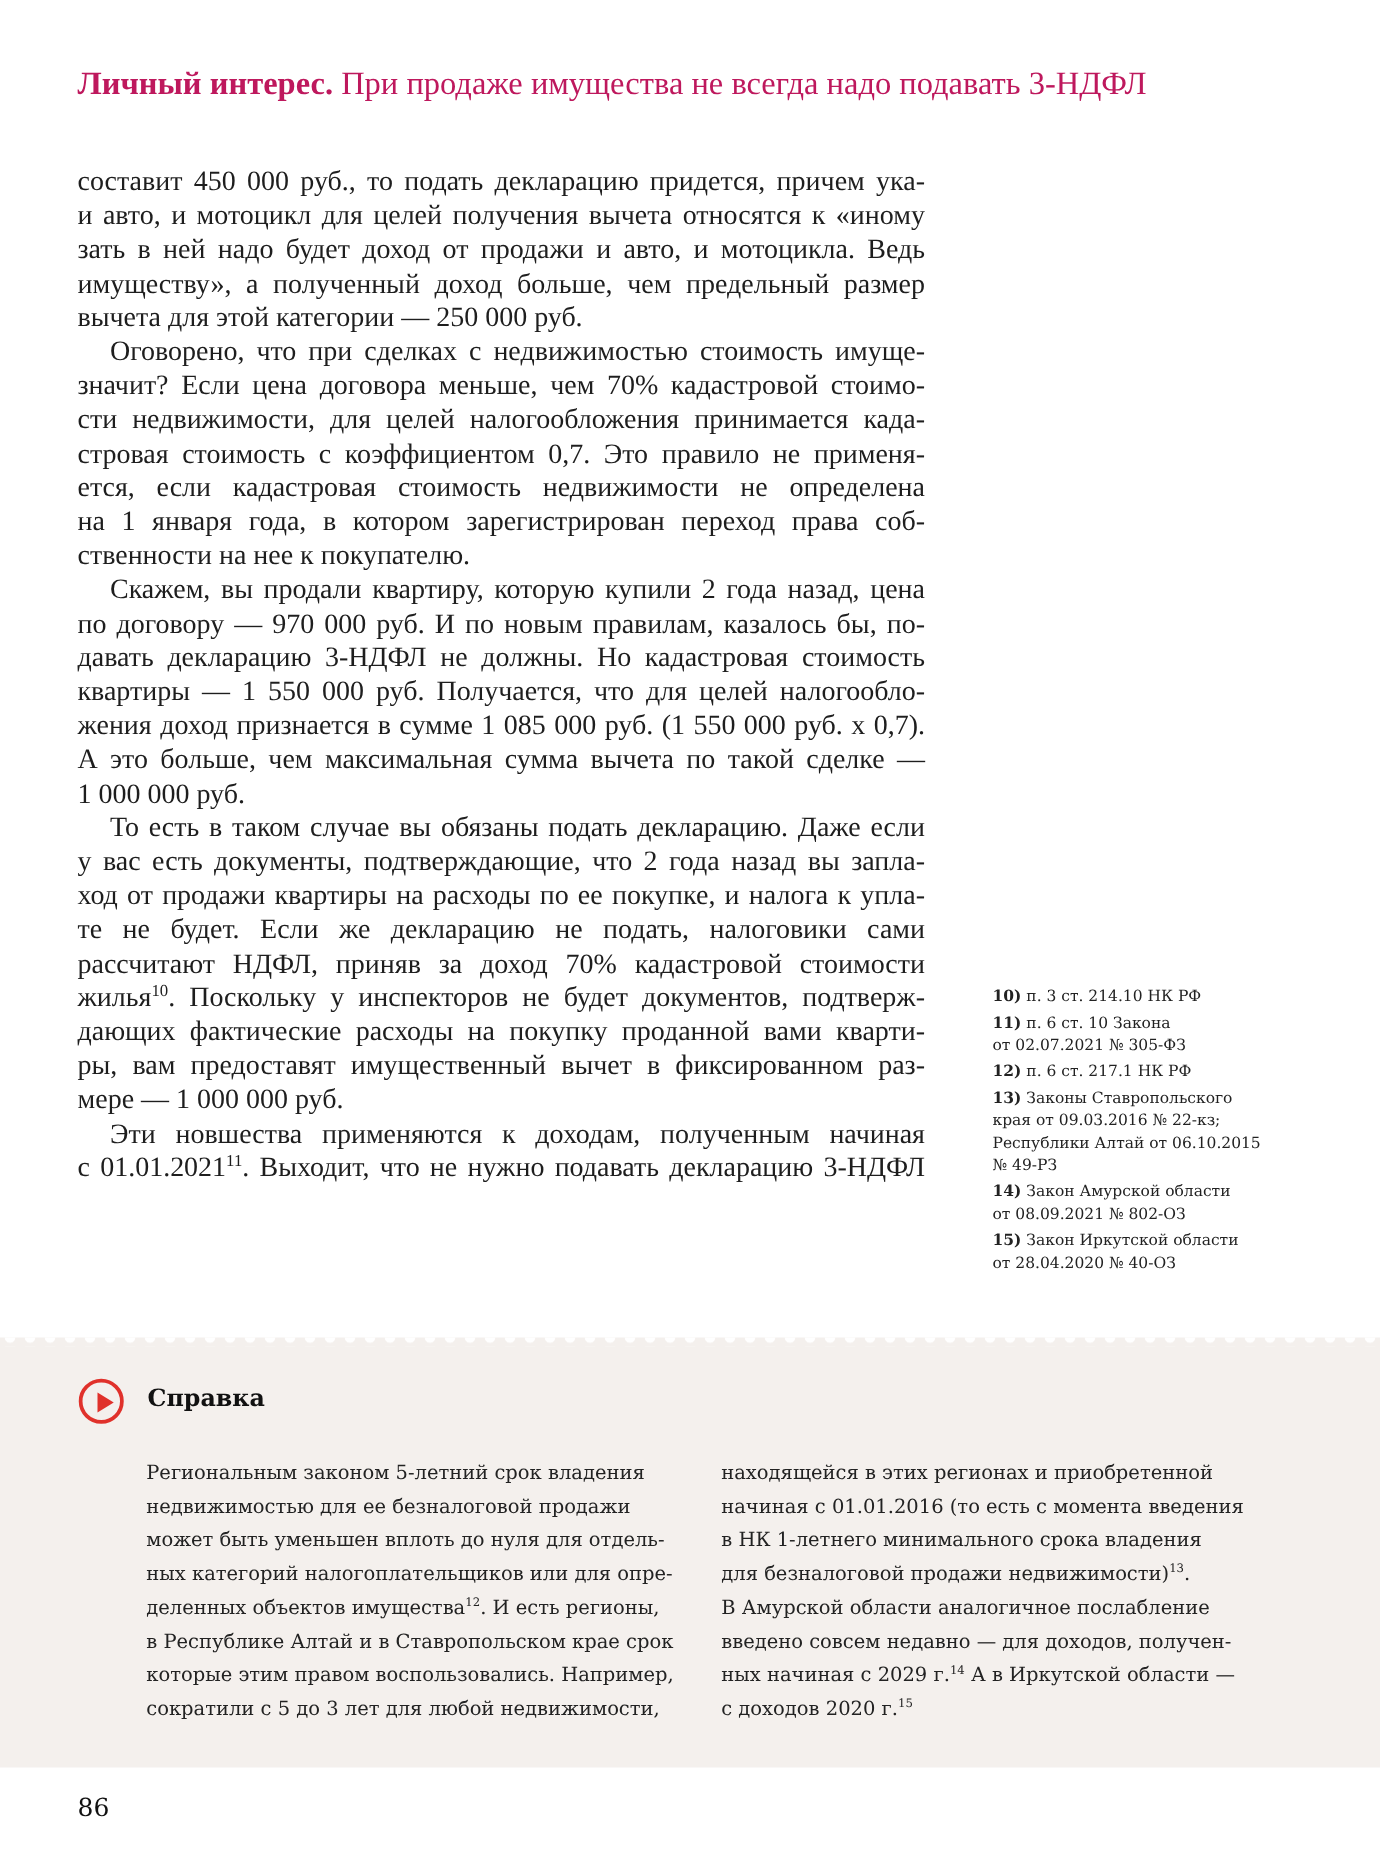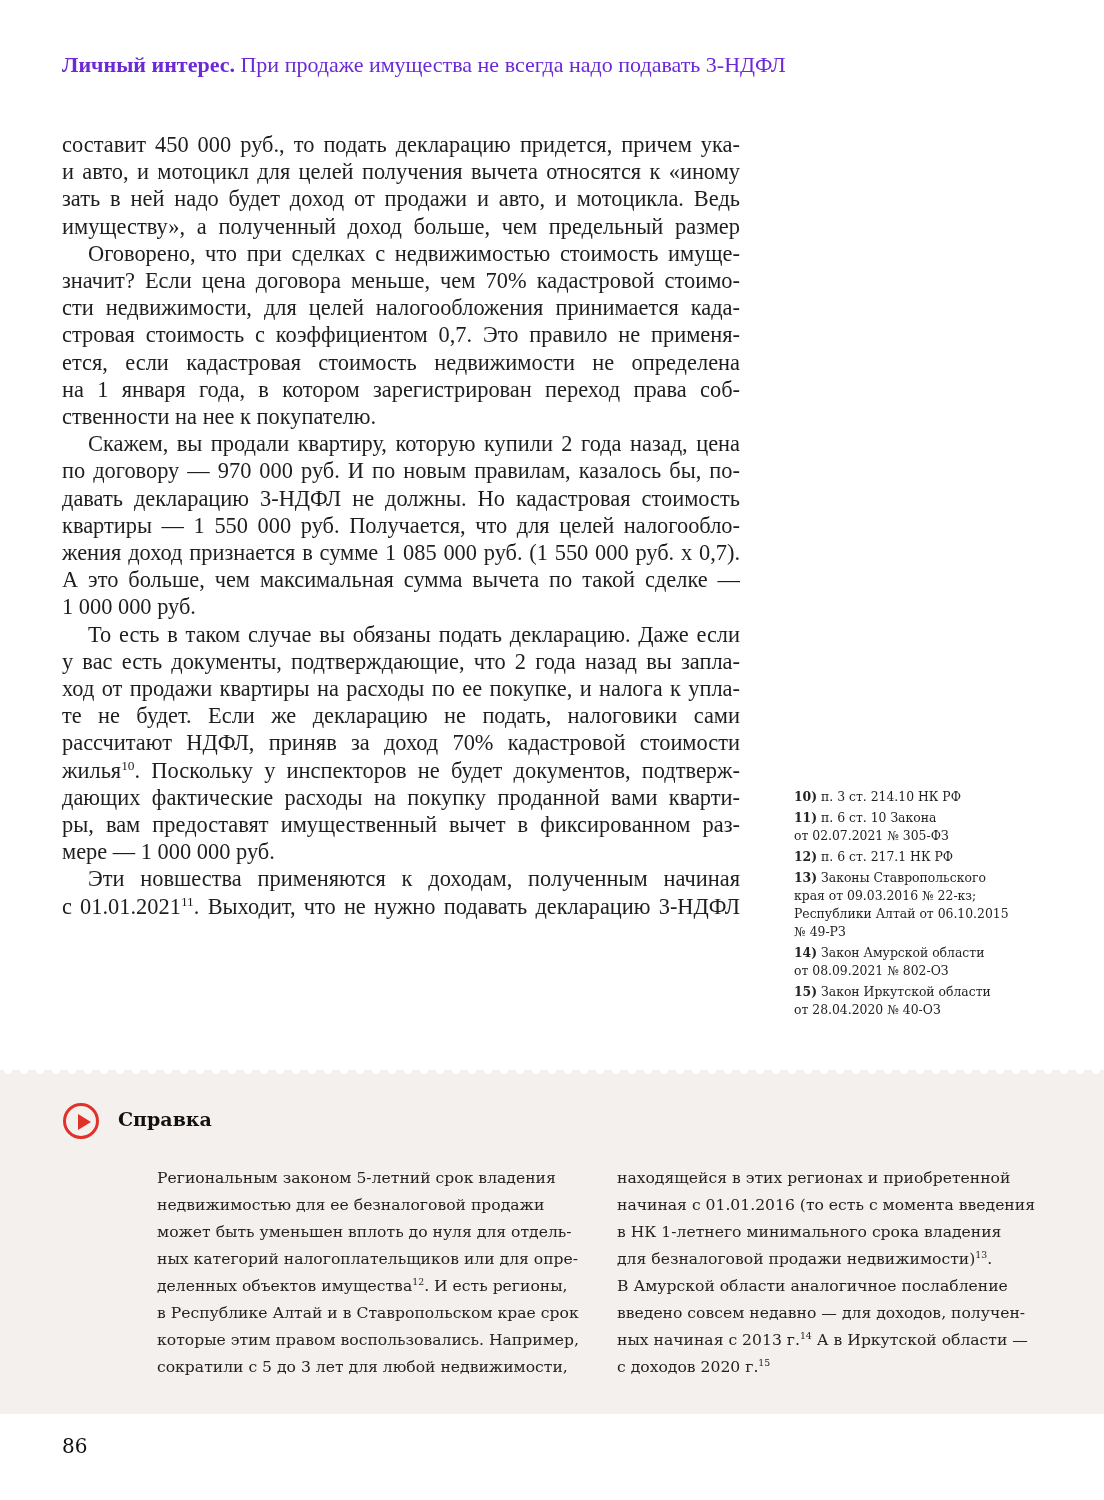--- a/index.html
+++ b/index.html
@@ -1,53 +1,54 @@
 <!DOCTYPE html>
 <html><head>
 <meta charset="utf-8">
 <style>
   html, body { margin: 0; padding: 0; background: #ffffff; }
   body { width: 1104px; height: 1500px; position: relative; overflow: hidden; font-family: "DejaVu Serif", "Liberation Serif", serif; color: #1a1a1a; }
-  .running-head { position: absolute; left: 62px; top: 52px; font-family: "Liberation Serif", serif; font-size: 22px; color: #6d28d9; white-space: nowrap; }
+  .running-head { position: absolute; left: 62px; top: 52px; font-family: "Liberation Serif", serif; font-size: 26px; color: #be185d; white-space: nowrap; }
   .running-head b { font-weight: bold; }
   .main-col { position: absolute; left: 62px; top: 131px; width: 678px; font-family: "Liberation Serif", serif; font-size: 22.4px; line-height: 27.2px; text-align: justify; color: #1e1e1e; }
   .main-col p { margin: 0; }
   .main-col .line { display: block; text-align: justify; text-align-last: justify; white-space: nowrap; font-family: Liberation Serif, serif; }
   .main-col .line.last { text-align-last: left; }
   .main-col .line.indent { text-indent: 26px; }
   sup { font-size: 60%; line-height: 0; vertical-align: super; }
   .notes { position: absolute; left: 794px; top: 788px; width: 250px; font-family: "DejaVu Serif", serif; font-size: 12.4px; line-height: 18px; color: #222; }
   .note { margin-bottom: 3px; }
   .note b { font-weight: bold; }
   .band { position: absolute; left: 0; top: 1076px; width: 1104px; height: 338px; background: #f4f0ed; }
   .band::before { content: ""; position: absolute; left: 0; top: -6px; width: 100%; height: 7px;
     background: radial-gradient(circle at 50% 0, #ffffff 4px, #f4f0ed 4.5px); background-size: 16px 7px; background-repeat: repeat-x; }
   .ref-icon { position: absolute; left: 63px; top: 1103px; width: 36px; height: 36px; border: 3.5px solid #e0312b; border-radius: 50%; box-sizing: border-box; }
   .ref-icon::after { content: ""; position: absolute; left: 12px; top: 8px; border-left: 13px solid #e0312b; border-top: 8px solid transparent; border-bottom: 8px solid transparent; }
   .ref-title { position: absolute; left: 118px; top: 1108px; font-family: "DejaVu Serif", serif; font-weight: bold; font-size: 19px; color: #111; }
-  .ref-col { position: absolute; top: 1165px; width: 430px; font-family: "DejaVu Serif", serif; font-size: 15.6px; line-height: 27px; color: #222; margin-left: 40px; }
+  .ref-col { position: absolute; top: 1165px; width: 430px; font-family: "DejaVu Serif", serif; font-size: 15.6px; line-height: 27px; color: #222; }
   .ref-col .line { display: block; white-space: nowrap; }
   .ref-left { left: 117px; }
   .ref-right { left: 577px; }
   .page-number { position: absolute; left: 62px; top: 1434px; font-family: "DejaVu Serif", serif; font-size: 20px; color: #111; }
 </style>
 </head>
 <body>
 
 <div class="running-head">
   <b>Личный интерес.</b>
   <span>При продаже имущества не всегда надо подавать 3-НДФЛ</span>
 </div>
 
 <div class="main-col">
   <p>
     <span class="line">составит 450 000 руб., то подать декларацию придется, причем ука-</span>
     <span class="line">и авто, и мотоцикл для целей получения вычета относятся к «иному</span>
     <span class="line">зать в ней надо будет доход от продажи и авто, и мотоцикла. Ведь</span>
     <span class="line">имуществу», а полученный доход больше, чем предельный размер</span>
+    <span class="line last">вычета для этой категории — 250 000 руб.</span>
   </p>
   <p>
     <span class="line indent">Оговорено, что при сделках с недвижимостью стоимость имуще-</span>
     <span class="line">значит? Если цена договора меньше, чем 70% кадастровой стоимо-</span>
     <span class="line">сти недвижимости, для целей налогообложения принимается када-</span>
     <span class="line">стровая стоимость с коэффициентом 0,7. Это правило не применя-</span>
     <span class="line">ется, если кадастровая стоимость недвижимости не определена</span>
     <span class="line">на 1 января года, в котором зарегистрирован переход права соб-</span>
     <span class="line last">ственности на нее к покупателю.</span>
   </p>
@@ -119,17 +120,17 @@
   <span class="line">сократили с 5 до 3 лет для любой недвижимости,</span>
 </div>
 
 <div class="ref-col ref-right">
   <span class="line">находящейся в этих регионах и приобретенной</span>
   <span class="line">начиная с 01.01.2016 (то есть с момента введения</span>
   <span class="line">в НК 1-летнего минимального срока владения</span>
   <span class="line"><span>для безналоговой продажи недвижимости)</span><sup>13</sup><span>.</span></span>
   <span class="line">В Амурской области аналогичное послабление</span>
   <span class="line">введено совсем недавно — для доходов, получен-</span>
-  <span class="line"><span>ных начиная с 2013 г.</span><sup>14</sup><span> А в Иркутской области —</span></span>
+  <span class="line"><span>ных начиная с 2029 г.</span><sup>14</sup><span> А в Иркутской области —</span></span>
   <span class="line"><span>с доходов 2020 г.</span><sup>15</sup></span>
 </div>
 
 <div class="page-number">86</div>
 
 </body></html>

